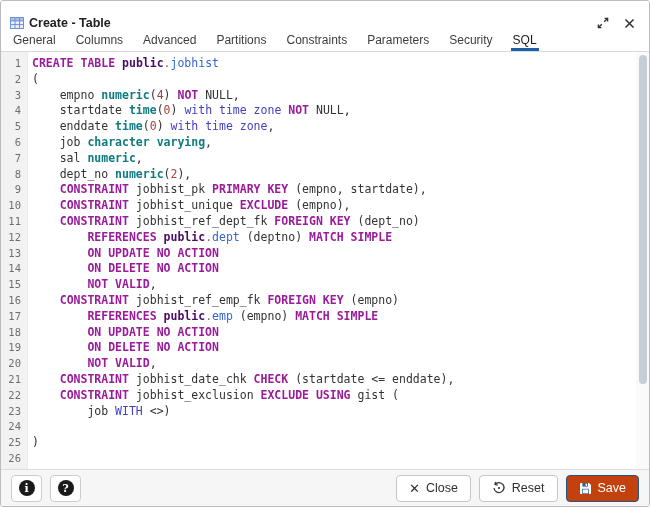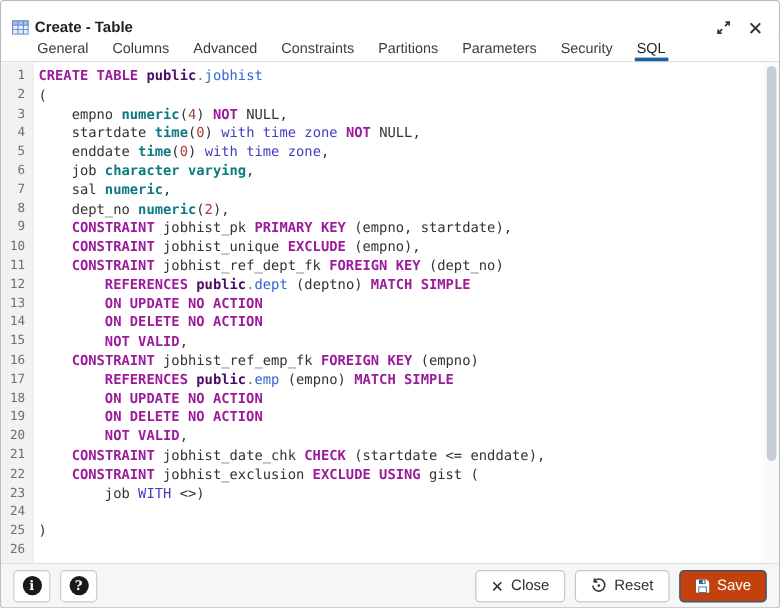--- a/index.html
+++ b/index.html
@@ -33,21 +33,21 @@
     width: 20px; height: 20px;
     display: flex; align-items: center; justify-content: center;
     cursor: pointer; color: #333; background: none; border: none;
   }
   .win-btn + .win-btn { margin-left: 6px; }
   
   .tabbar {
     height: 23px; flex: 0 0 23px;
     display: flex; align-items: stretch;
     border-bottom: 1px solid #d8d8d8;
-    padding-left: 20px;
+    padding-left: 2px;
     background: #fff;
   }
   .tab {
     font-size: 12px; color: #3d3d3d;
     padding: 0 10px;
     display: flex; align-items: center;
     border: none; background: none; cursor: pointer;
     position: relative;
   }
   .tab.active { color: #1c1c1c; }
@@ -170,22 +170,22 @@
         <line x1="1.5" y1="1.5" x2="9.5" y2="9.5"></line>
           <line x1="9.5" y1="1.5" x2="1.5" y2="9.5"></line>
       </svg>
     </button>
   </div>
 
   <div class="tabbar">
       <button class="tab">General</button>
       <button class="tab">Columns</button>
       <button class="tab">Advanced</button>
+      <button class="tab">Partitions</button>
       <button class="tab">Constraints</button>
-      <button class="tab">Partitions</button>
       <button class="tab">Parameters</button>
       <button class="tab">Security</button>
       <button class="tab active">SQL</button>
     </div>
 
   <div class="editor">
     <div class="gutter-bg"></div>
     <div class="code-lines">
         <div class="code-row">
           <span class="ln">1</span>

